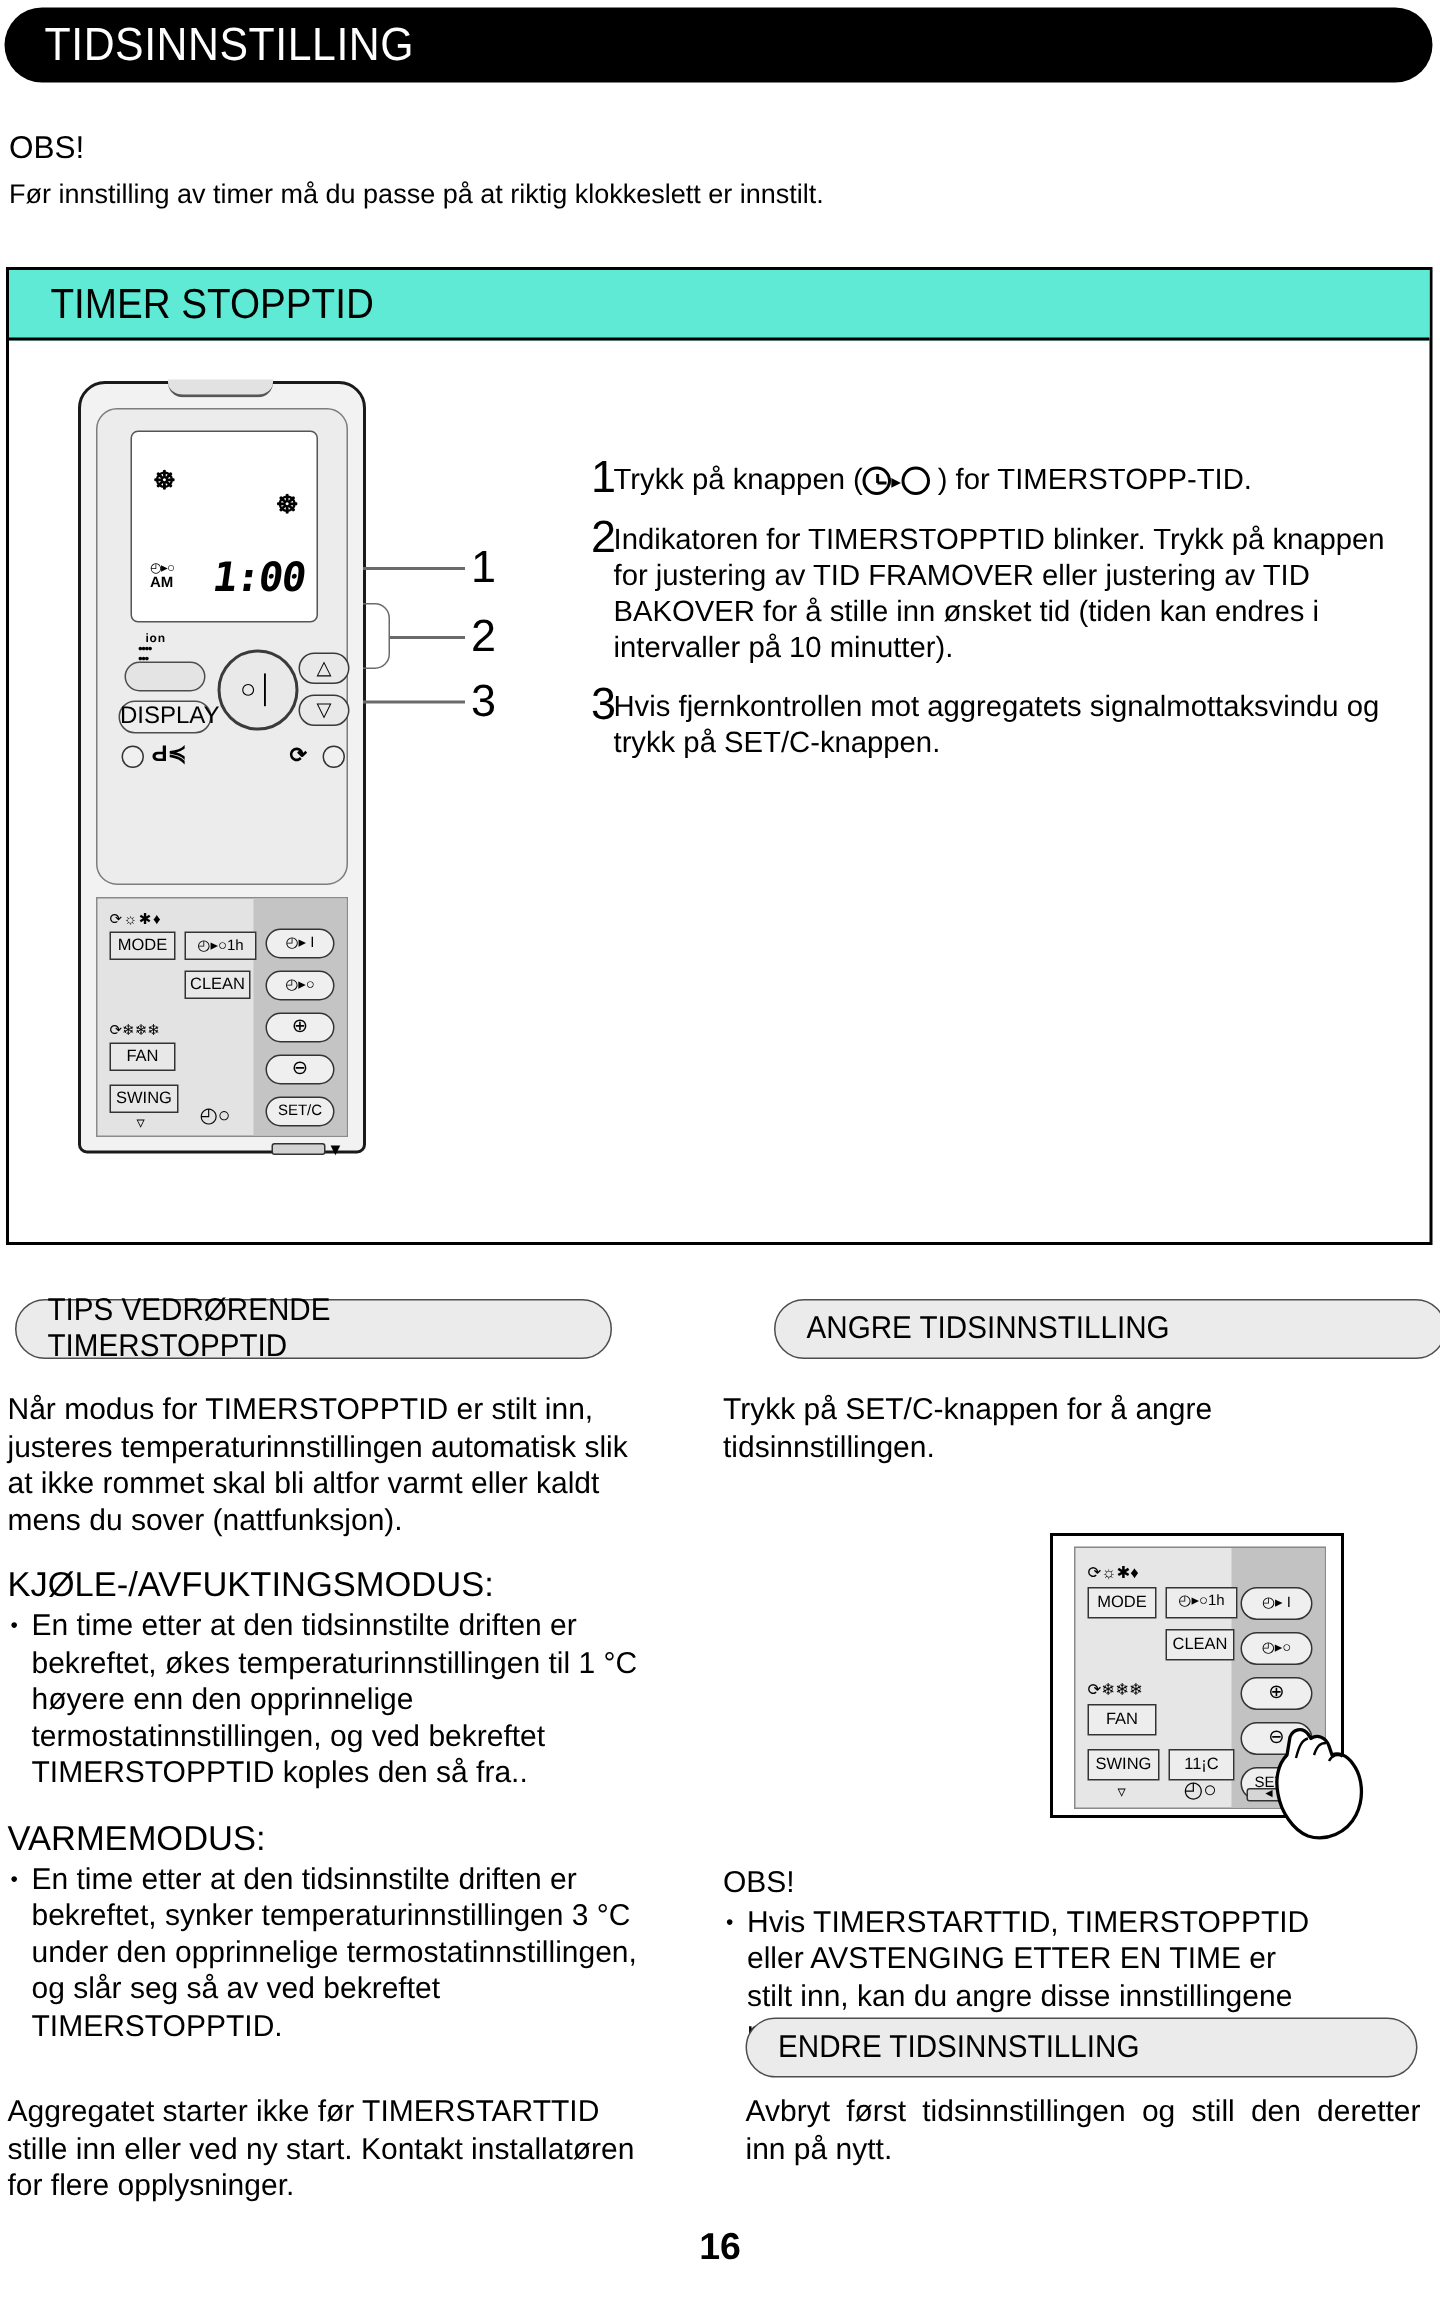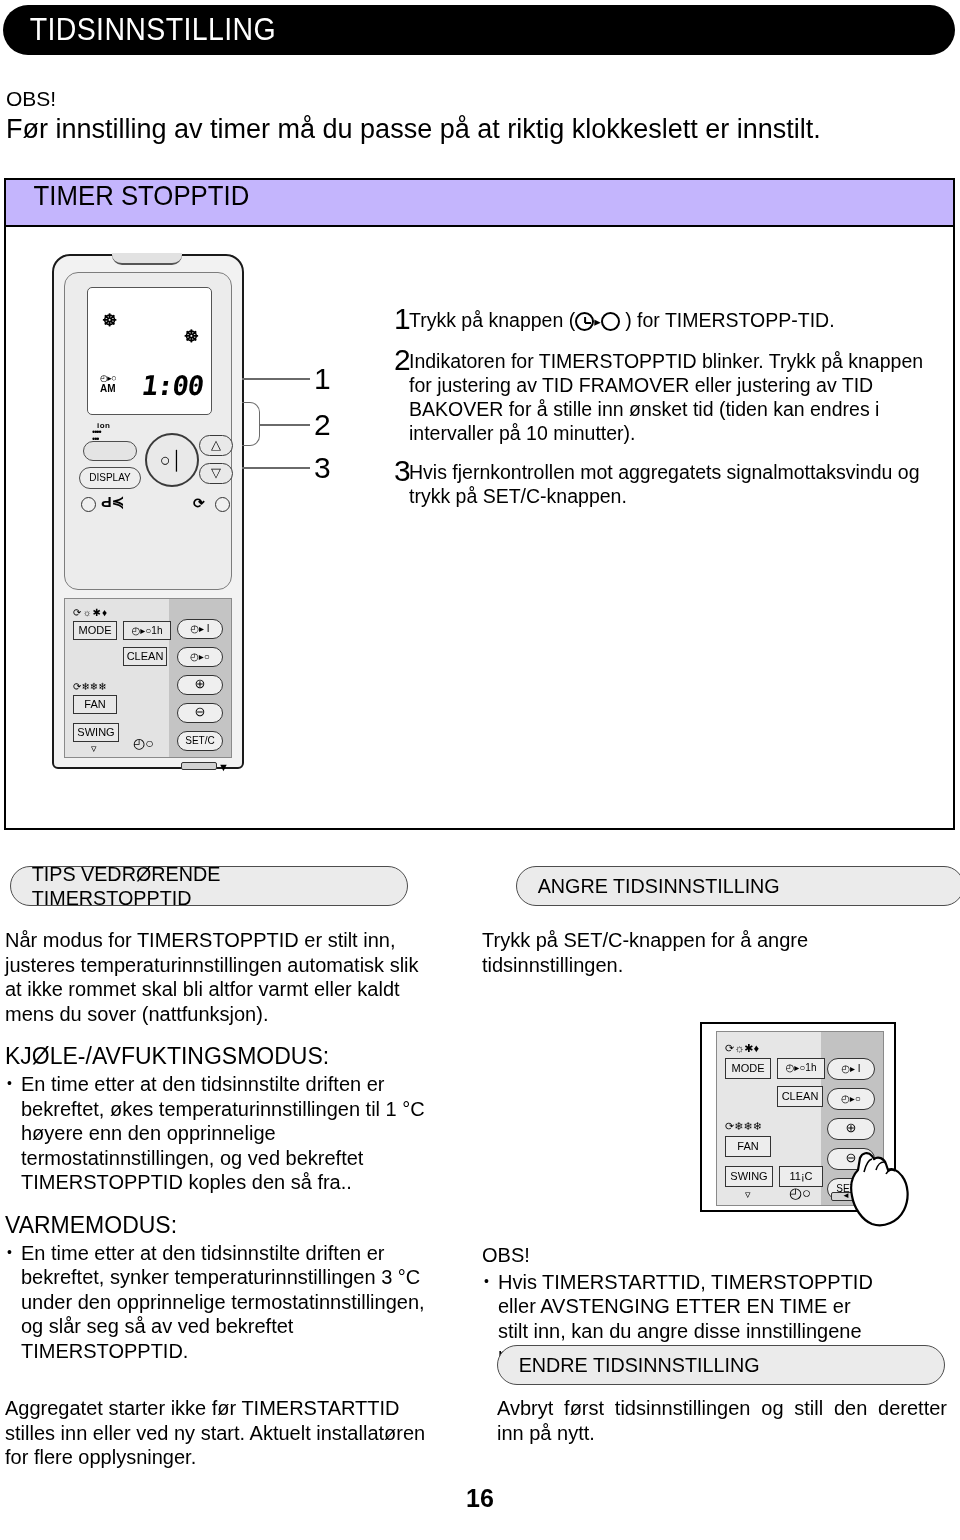--- a/index.html
+++ b/index.html
@@ -33,35 +33,35 @@
     font-family: "Liberation Sans Narrow", "Liberation Sans", sans-serif;
     transform: scaleX(0.92);
     transform-origin: left center;
   }
 
   
   #obs-note {
     position: absolute; left: 6px; top: 86px; width: 900px;
   }
   #obs-note .obs-label { font-size: 21px; line-height: 26px; }
-  #obs-note .obs-text  { font-size: 27px; line-height: 26px; margin-top: 4px;}
+  #obs-note .obs-text  { font-size: 18px; line-height: 26px; margin-top: 4px;}
 
   
   #timer-section {
     position: absolute;
     left: 4px; top: 178px;
     width: 951px; height: 652px;
     border: 2px solid #000;
     background: #fff;
   }
   #timer-section-header {
     height: 47px;
-    background: #c4b5fd;
+    background: #5eead4;
     border-bottom: 2px solid #000;
-    display: flex; 
+    display: flex; align-items: center;
   }
   #timer-section-header .hdr-text {
     font-size: 28px;
     padding-left: 30px;
     font-family: "Liberation Sans Narrow", "Liberation Sans", sans-serif;
     transform: scaleX(0.92);
     transform-origin: left center;
   }
 
   
@@ -128,21 +128,21 @@
     position: absolute; left: 18px; top: 168px;
     width: 54px; height: 20px;
     background: #e4e4e4; border: 1.5px solid #4d4d4d;
     border-radius: 10px;
   }
   .btn-display {
     position: absolute; left: 14px; top: 194px;
     width: 62px; height: 22px;
     background: #eee; border: 1.5px solid #4d4d4d;
     border-radius: 11px;
-    font-size: 10px; text-align: center; line-height: 19px;
+    font-size: 16px; text-align: center; line-height: 19px;
   }
   .btn-power {
     position: absolute; left: 80px; top: 160px;
     width: 54px; height: 54px;
     background: #e9e9e9; border: 2px solid #3a3a3a;
     border-radius: 50%;
   }
   .power-glyph {
     position: absolute; left: 50%; top: 50%;
     transform: translate(-50%,-50%);
@@ -521,21 +521,21 @@
   <ul class="bullets">
     <li>En time etter at den tidsinnstilte driften er bekreftet, økes temperaturinnstillingen til 1 °C høyere enn den opprinnelige termostatinnstillingen, og ved bekreftet TIMERSTOPPTID koples den så fra..</li>
   </ul>
   <div class="subhead">VARMEMODUS:</div>
   <ul class="bullets">
     <li>En time etter at den tidsinnstilte driften er bekreftet, synker temperaturinnstillingen 3 °C under den opprinnelige termostatinnstillingen, og slår seg så av ved bekreftet TIMERSTOPPTID.</li>
   </ul>
 </div>
 
 <div id="tips-tail">
-  <p class="para">Aggregatet starter ikke før TIMERSTARTTID stilles inn eller ved ny start. Aktuelt installatøren for flere opplysninger.</p>
+  <p class="para">Aggregatet starter ikke før TIMERSTARTTID stille inn eller ved ny start. Kontakt installatøren for flere opplysninger.</p>
 </div>
 
 <div class="pill-header" id="angre-pill">
   <span class="ph-text">ANGRE TIDSINNSTILLING</span>
 </div>
 
 <div id="angre-body">
   <p class="para">Trykk på SET/C-knappen for å angre tidsinnstillingen.</p>
   <ul class="bullets">
   </ul>

